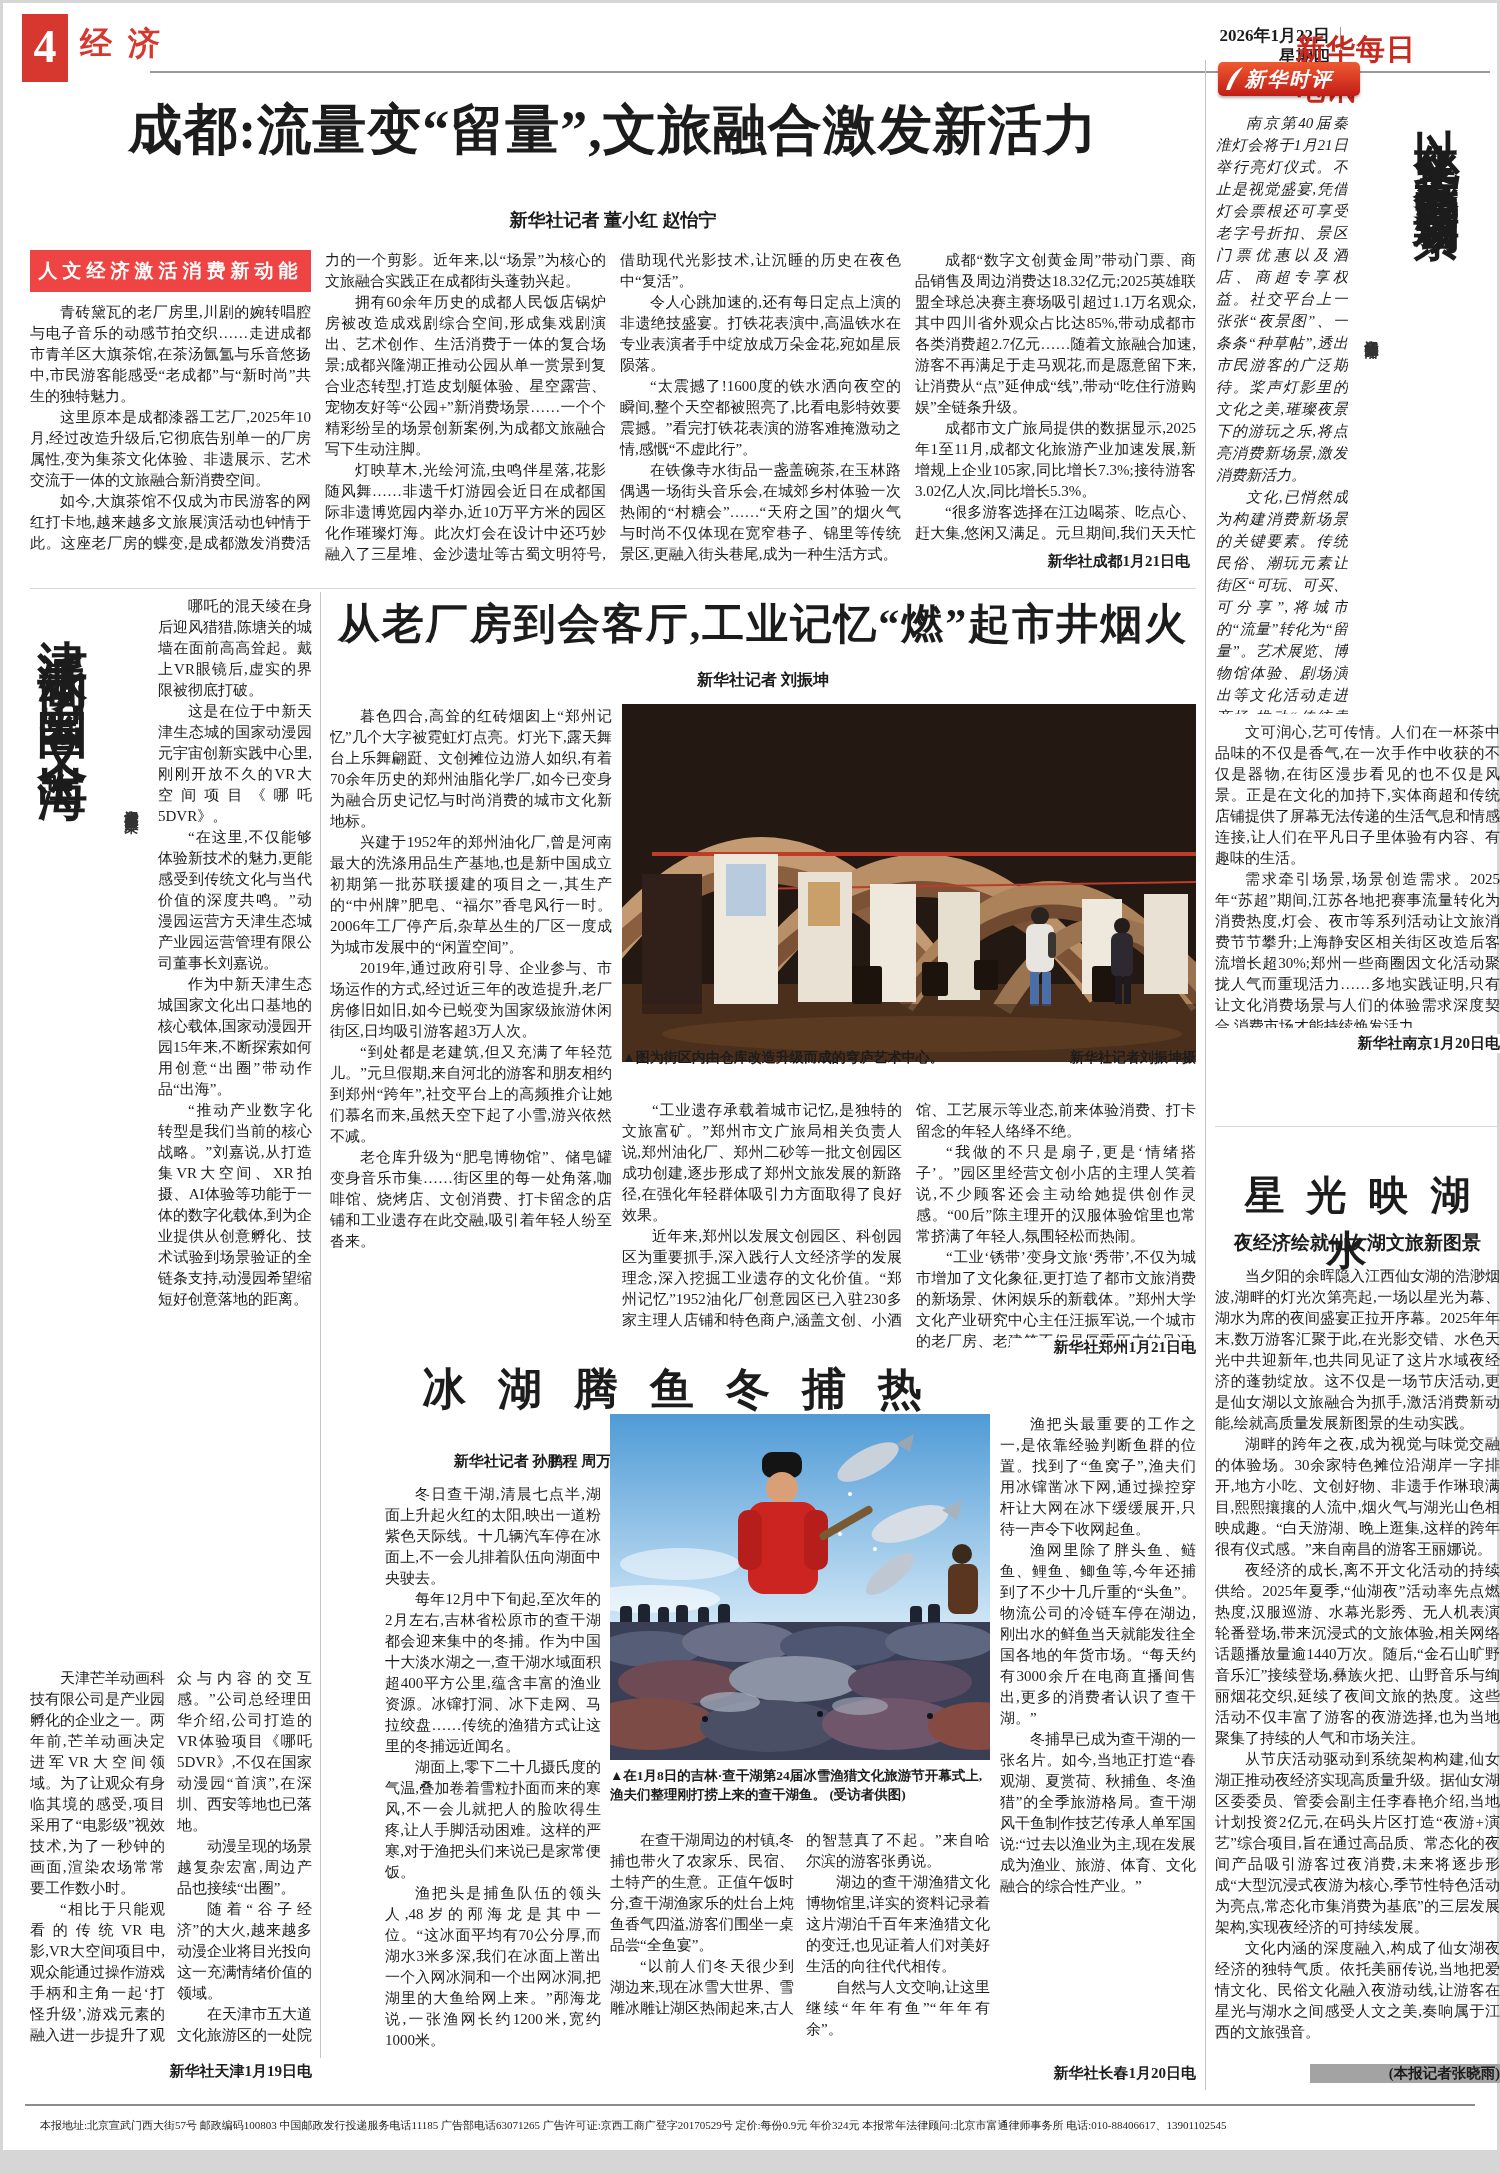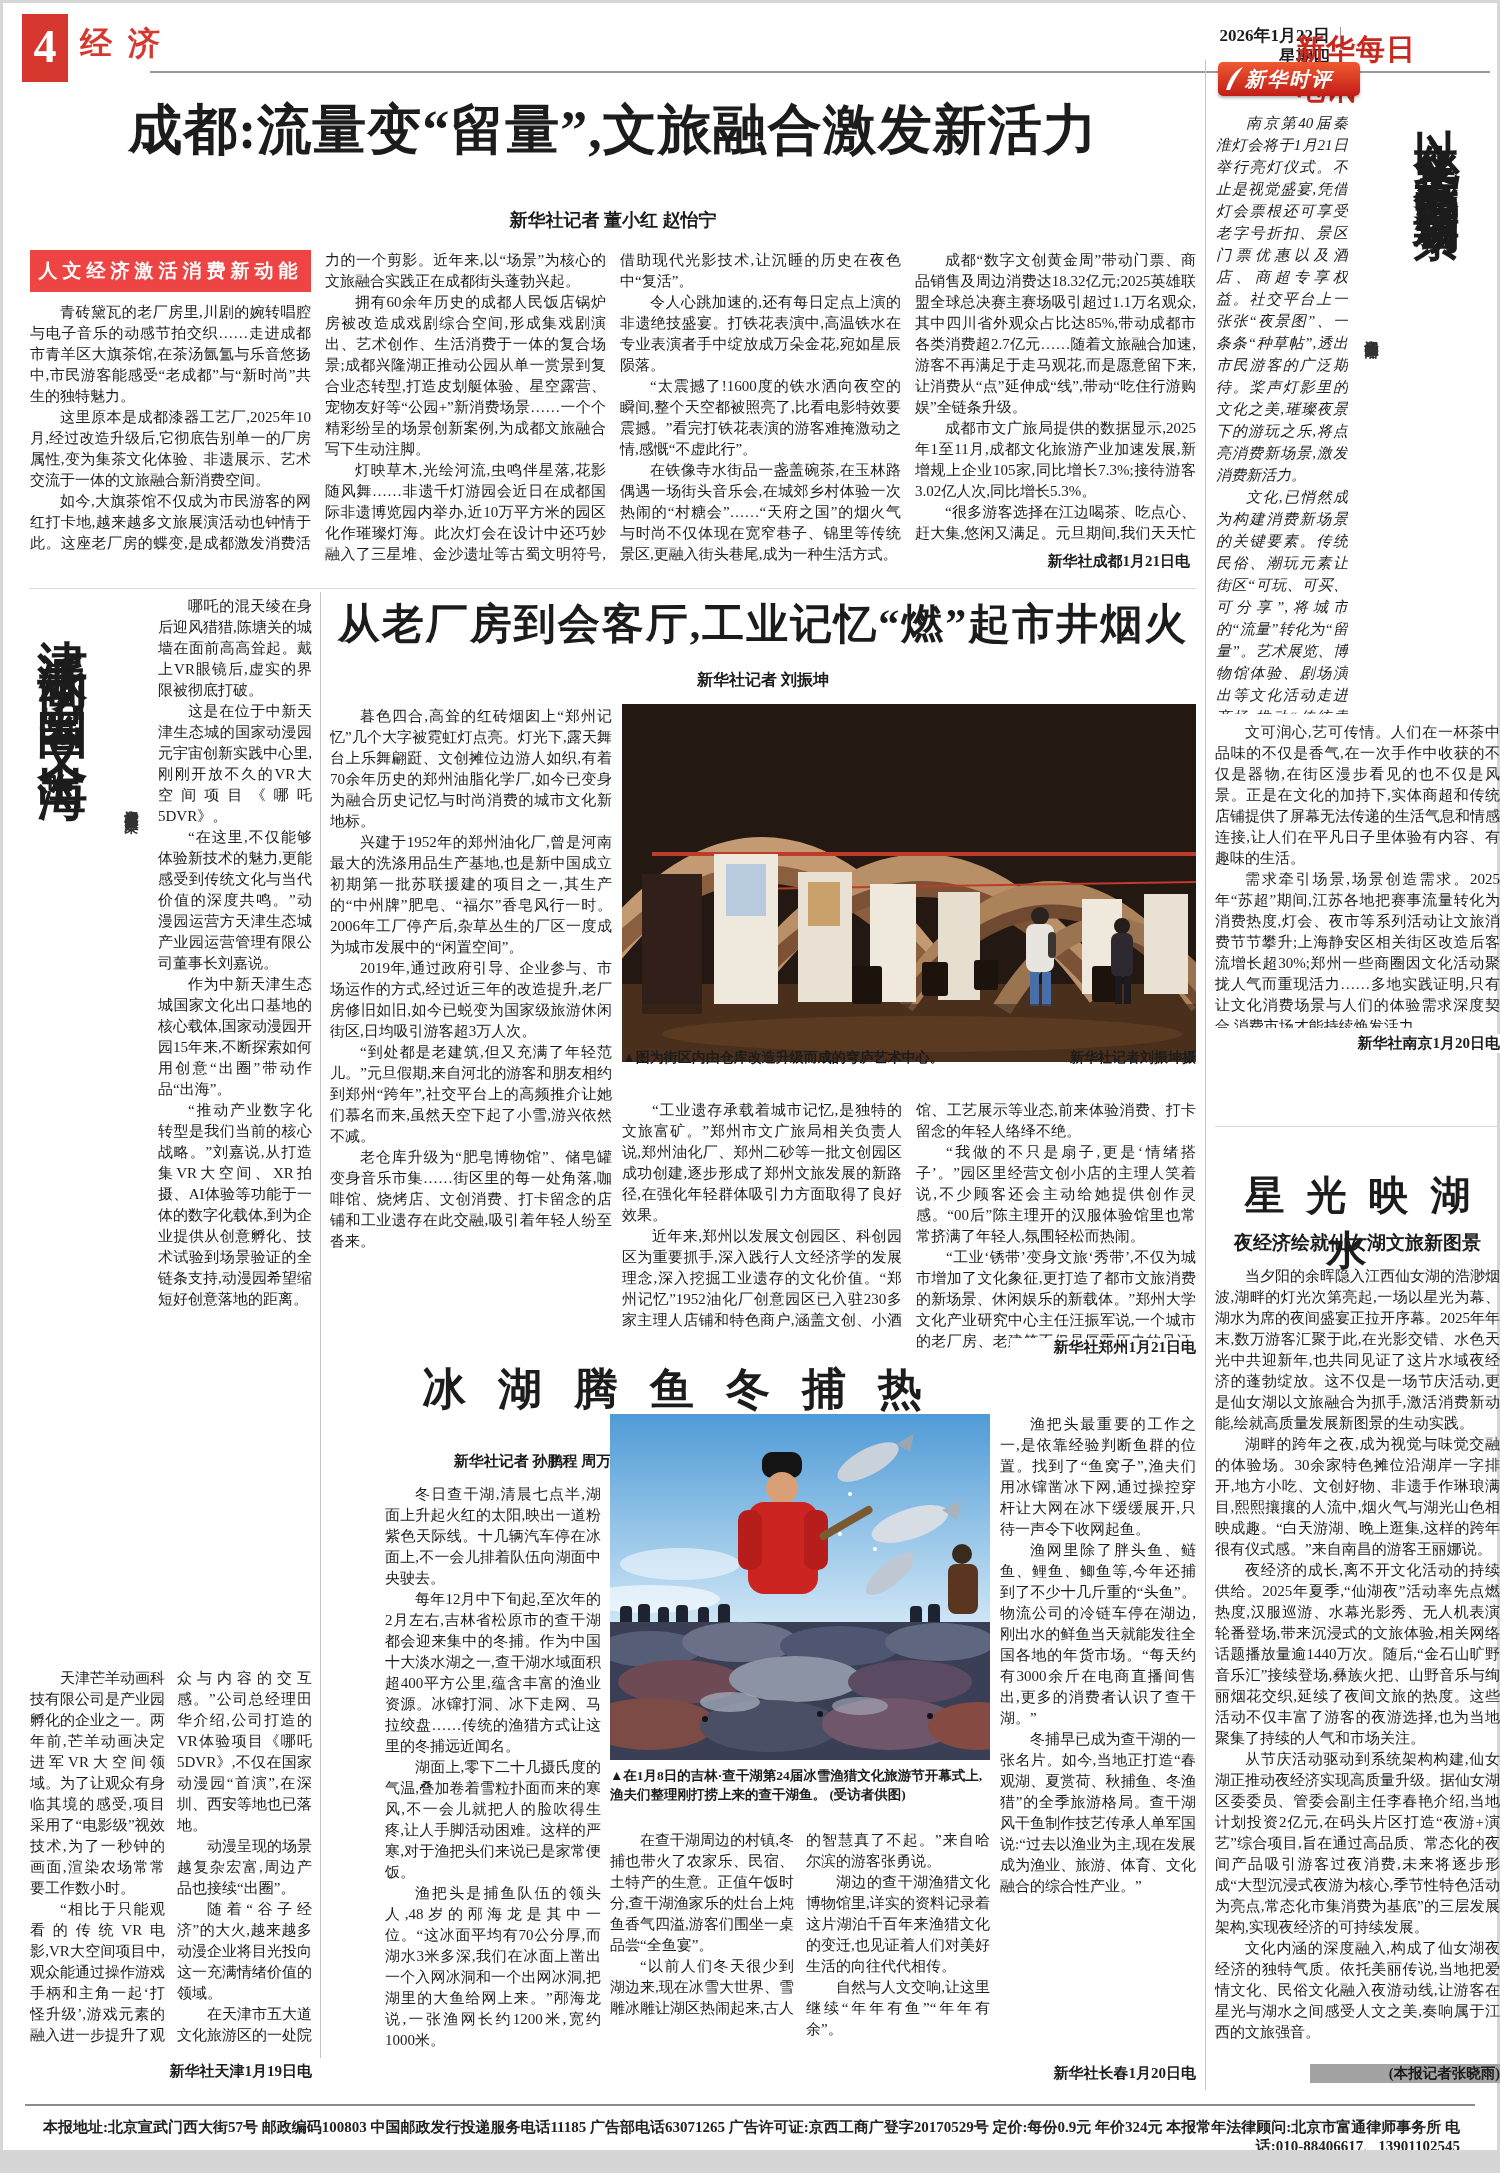--- a/index.html
+++ b/index.html
@@ -62,21 +62,21 @@
   #sp-wide{left:1215px;top:722px;width:285px;height:306px;overflow:hidden;}
   #sp-dateline{left:1310px;top:1034px;width:190px;}
   
   #xg-sep{left:1215px;top:1126px;width:285px;}
   #xg-title{left:1215px;top:1168px;width:285px;text-align:center;font-size:40px;font-weight:bold;letter-spacing:22px;text-indent:22px;}
   #xg-sub{left:1215px;top:1230px;width:285px;text-align:center;font-size:19px;font-weight:bold;}
   #xg-body{left:1215px;top:1266px;width:285px;height:792px;overflow:hidden;}
   #xg-byline{left:1310px;top:2064px;width:190px;font-size:14.5px;font-weight:bold;text-align:right;background:#a3a3a3;}
   
   #ft-rule{left:25px;top:2104px;width:1450px;border-top:2px solid #8c8c8c;}
-  #ft-text{left:40px;top:2118px;width:1420px;text-align:right;font-size:15px;font-weight:bold;color:#222;}
+  #ft-text{left:40px;top:2118px;width:1420px;text-align:left;font-size:11px;font-weight:normal;color:#222;}
   #bottom-band{left:0;top:2150px;width:1500px;height:23px;background:#d6d6d6;}
   svg{display:block;}
 </style>
 </head>
 <body>
 
 <div id="page">
 
   <div class="abs" id="mh-box"><span>4</span></div>
   <div class="abs" id="mh-section">经济</div>

